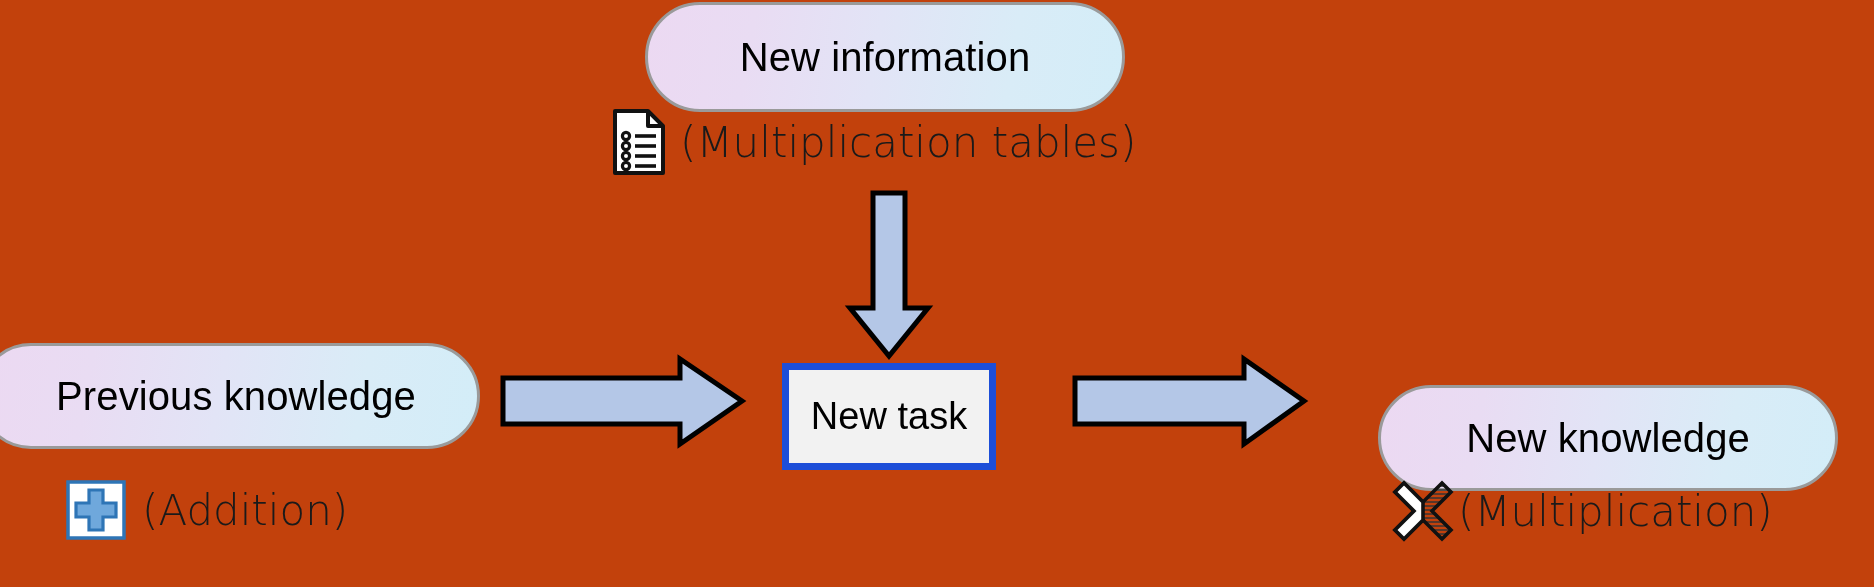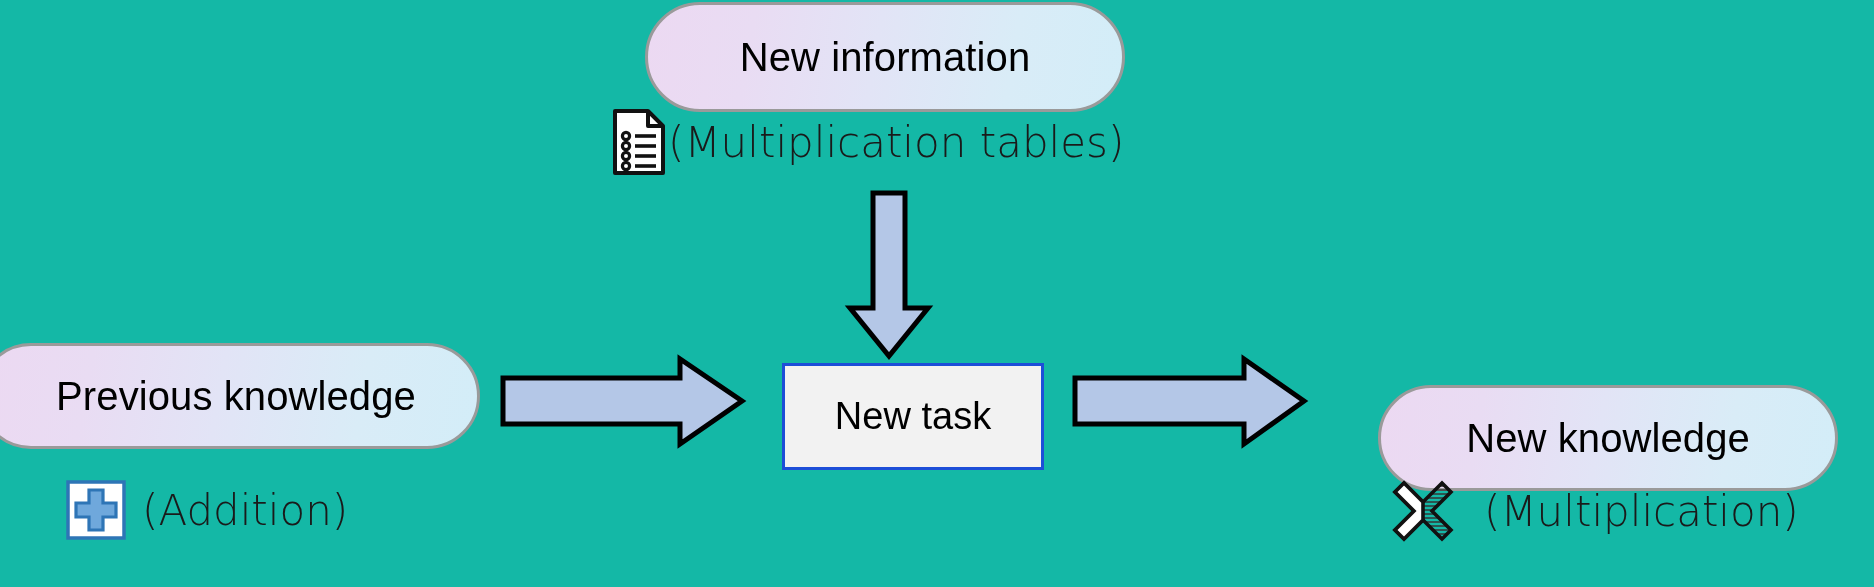--- a/index.html
+++ b/index.html
@@ -7,21 +7,21 @@
     padding: 0;
     background: #ffffff;
   }
   body {
     font-family: "Liberation Sans", sans-serif;
   }
   #canvas {
     position: relative;
     width: 1874px;
     height: 587px;
-    background: #14b8a6;
+    background: #c2410c;
     overflow: hidden;
   }
 
   
   .pill {
     position: absolute;
     box-sizing: border-box;
     border: 3px solid #9a9a9a;
     border-radius: 60px;
     background: linear-gradient(100deg, #ecd9f2 0%, #e9dcf3 22%, #e2e4f6 48%, #d9ecf7 76%, #d3edf8 100%);
@@ -56,23 +56,23 @@
     height: 106px;
     margin-top: 42px;
   }
 
   
   #node-new-task {
     position: absolute;
     box-sizing: border-box;
     left: 782px;
     top: 363px;
-    width: 262px;
+    width: 214px;
     height: 107px;
-    border: 3px solid #1d4ed8;
+    border: 7px solid #1d4ed8;
     background: #f2f2f2;
     display: flex;
     align-items: center;
     justify-content: center;
     font-size: 38px;
     color: #000000;
     white-space: nowrap;
   }
 
   
@@ -95,35 +95,35 @@
     font-family: "DejaVu Sans", sans-serif;
     font-weight: 300;
     font-size: 42px;
     color: #1a1a1a;
   }
   #caption-multiplication-tables {
     left: 612px;
     top: 108px;
   }
   #caption-multiplication-tables .caption-text {
-    margin-left: 2px;
+    margin-left: 14px;
   }
   #caption-addition {
     left: 66px;
     top: 480px;
   }
   #caption-addition .caption-text {
     margin-left: 16px;
   }
   #caption-multiplication {
     left: 1392px;
     top: 480px;
   }
   #caption-multiplication .caption-text {
-    margin-left: 30px;
+    margin-left: 4px;
   }
 
   .icon-svg { display: block; overflow: visible; }
 </style>
 </head>
 <body>
 
 <div id="canvas">
 
   <div id="node-new-information" class="pill">

